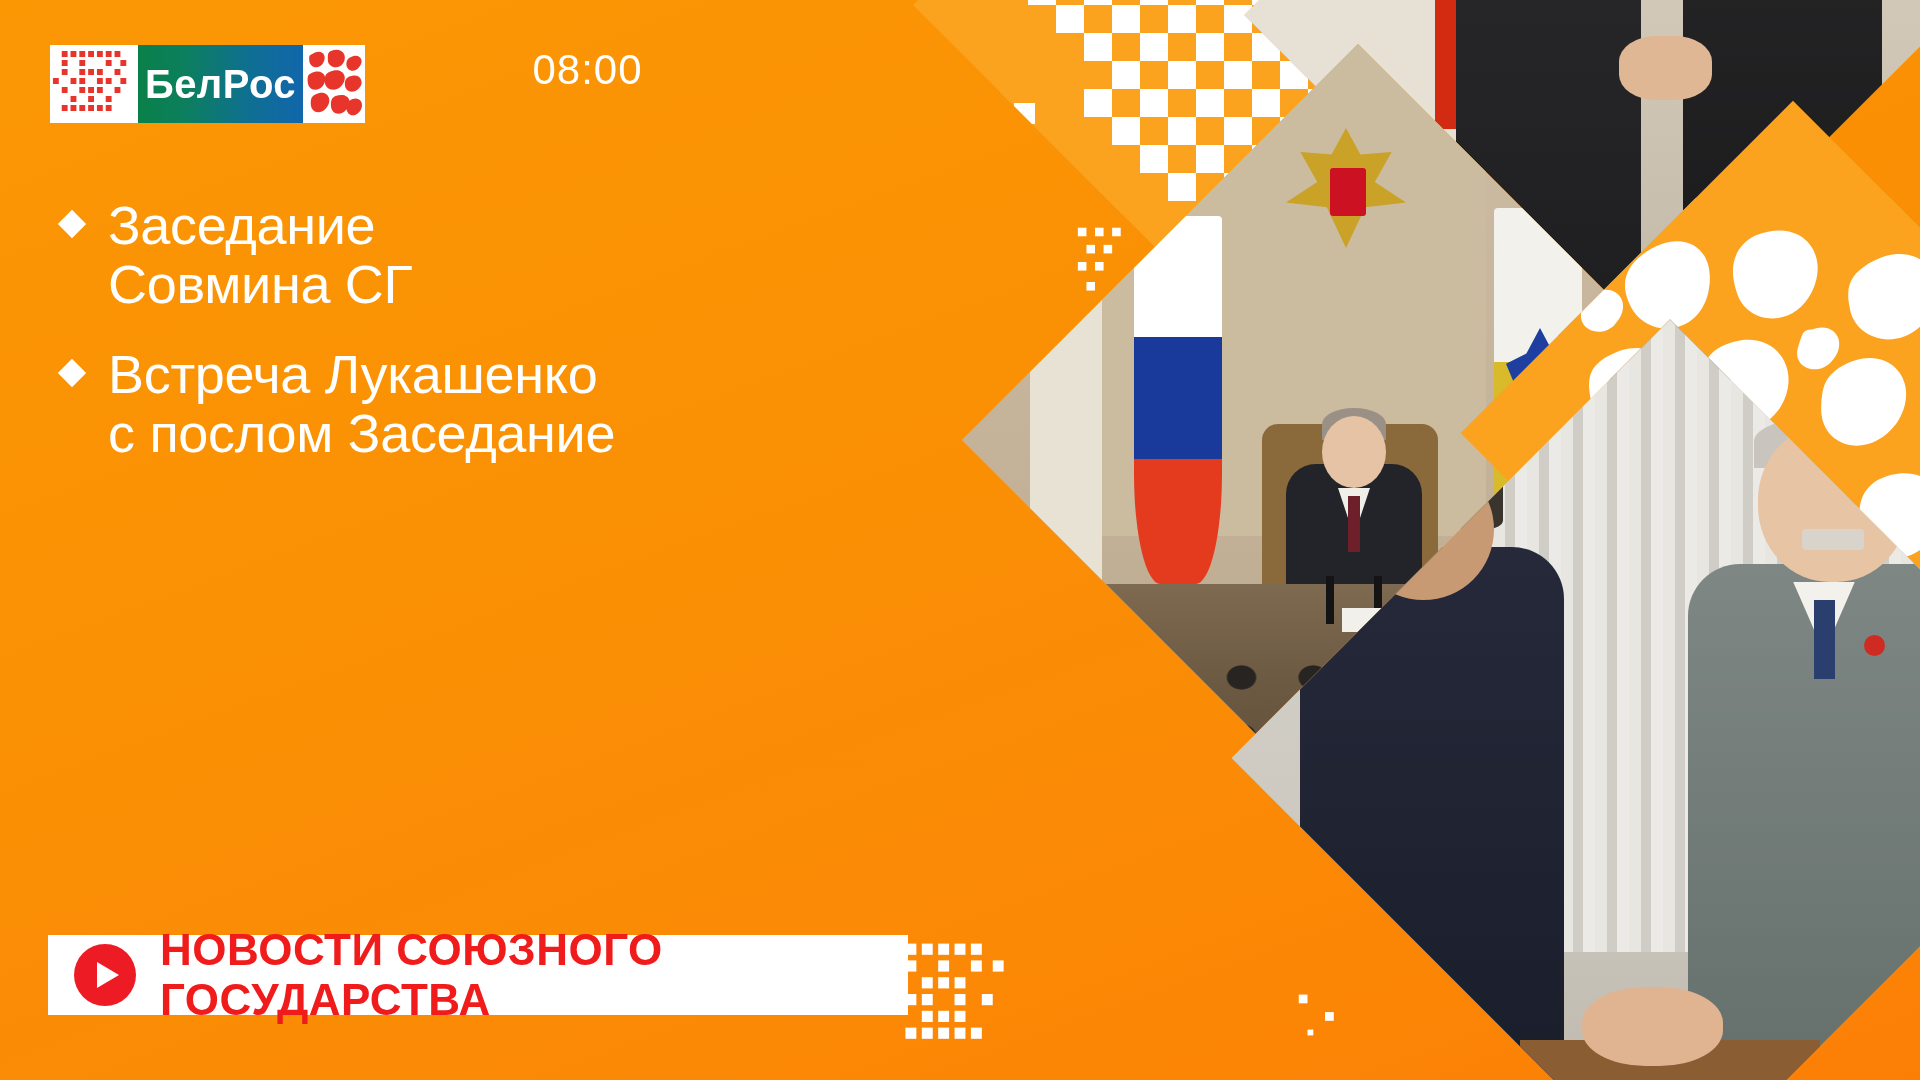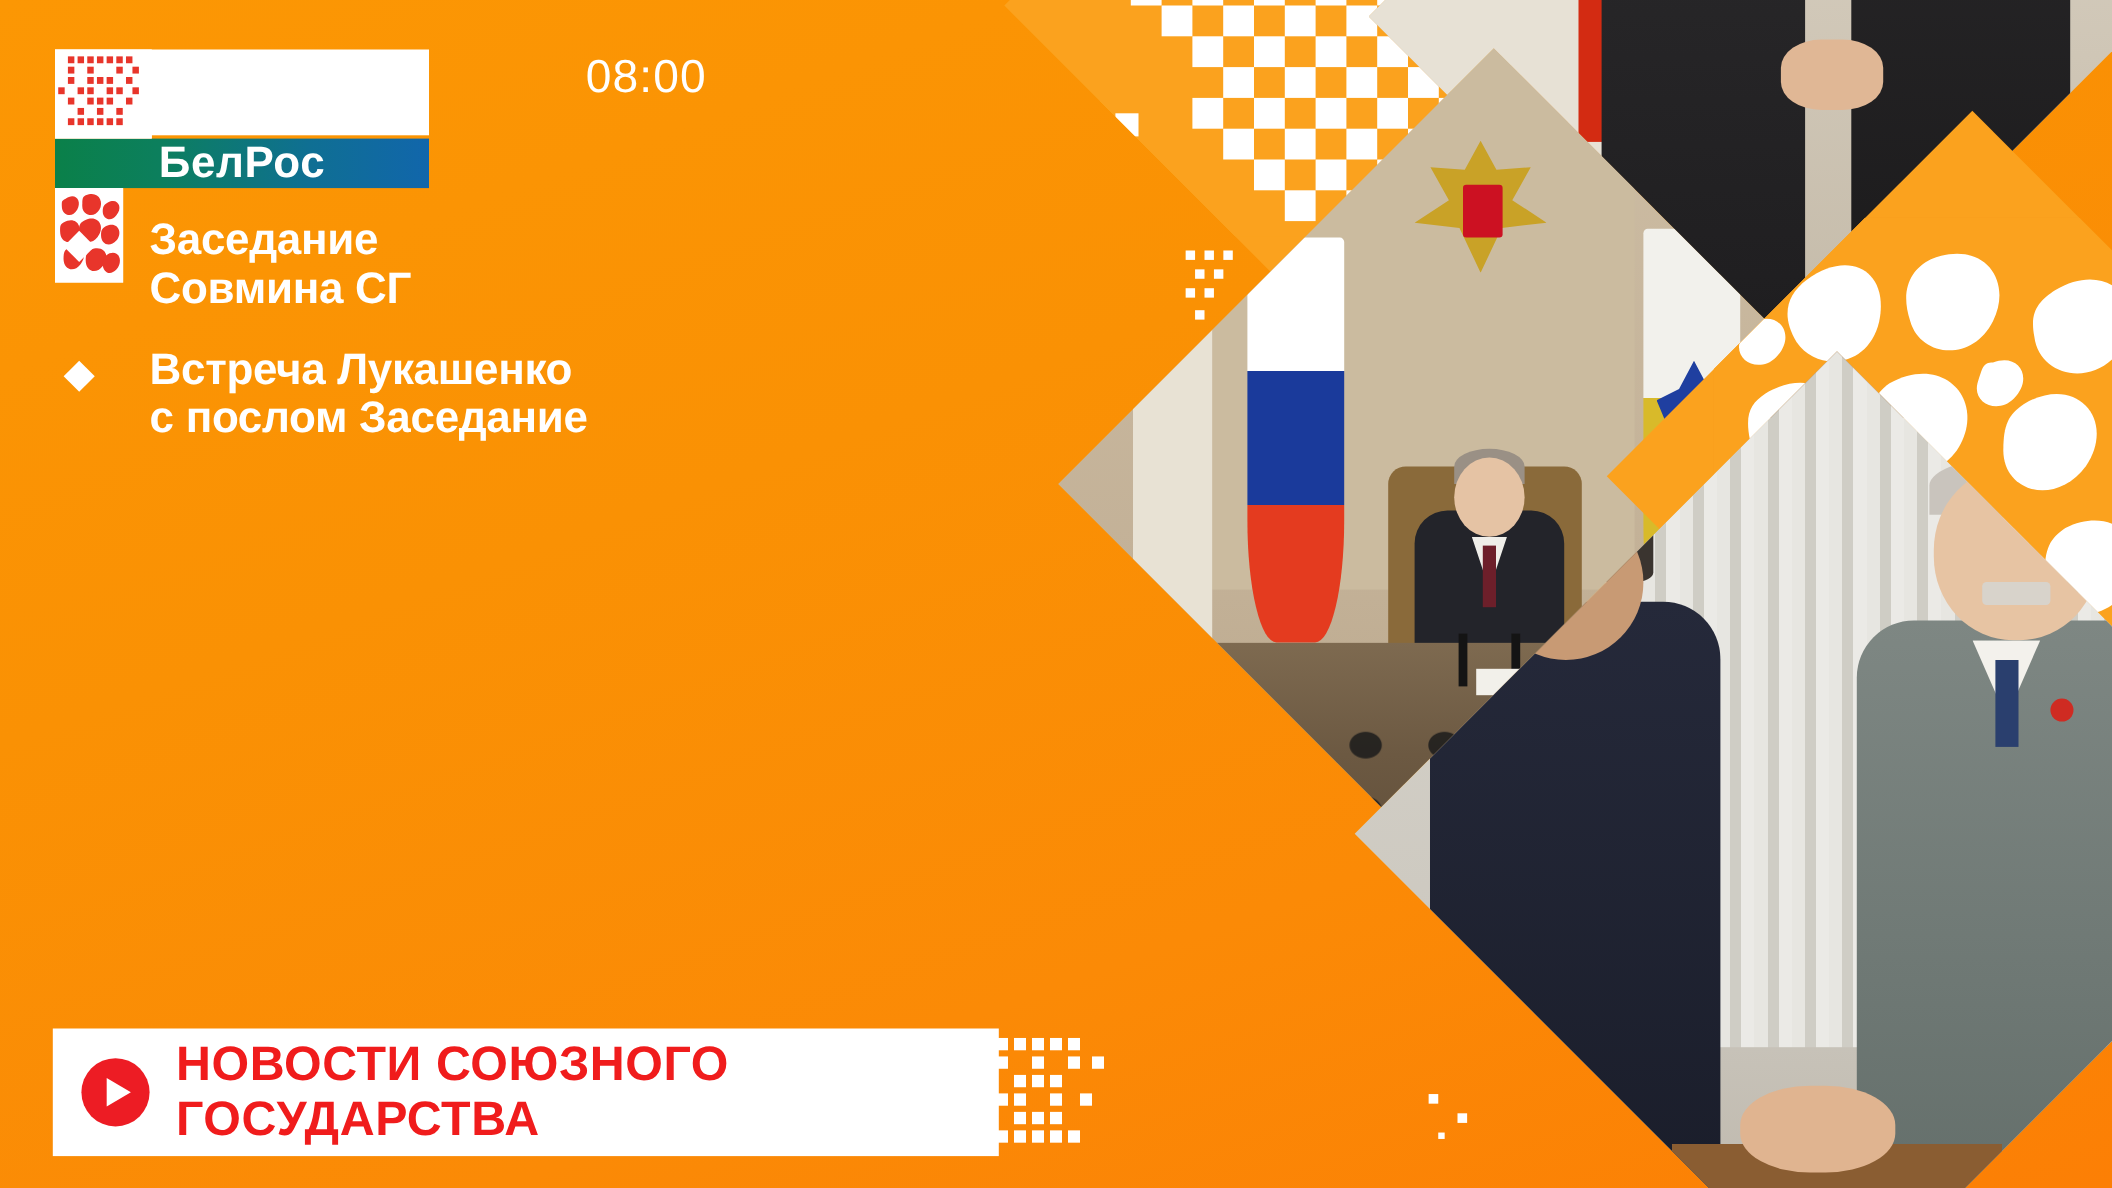--- a/index.html
+++ b/index.html
@@ -102,45 +102,45 @@
   .sC .tieB{ position:absolute; left:66.4%; top:32%; width:2.4%; height:9%; background:#2a3f6e; }
   .sC .pin{ position:absolute; left:72%; top:36%; width:2.4%; height:2.4%; background:#cf2b22; border-radius:50%; }
   .sC .handsC{ position:absolute; left:40%; top:76%; width:16%; height:9%; background:#e0b490; border-radius:45%; }
   .sC .deskC{ position:absolute; left:33%; bottom:0; width:34%; height:18%; background:#8a5d32; }
 
   
   .left{ position:absolute; left:0; top:0; width:960px; height:1080px; }
 
   .logo{
     position:absolute; left:50px; top:45px;
-    width:340px; height:78px; background:#fff;
-    display:flex; align-items:stretch;flex-direction:column;
+    width:315px; height:78px; background:#fff;
+    display:flex; align-items:stretch;
   }
   .logo .orn{ width:88px; position:relative; background:#fff; }
   .logo .mid{ flex:1; background:linear-gradient(90deg,#0a8049 0%,#0c7f5d 28%,#0f6f93 68%,#1166ab 100%);
               display:flex; align-items:center; justify-content:center; }
   .logo .mid span{ color:#fff; font-weight:bold; font-size:40px; letter-spacing:.5px;
                    font-family:"Liberation Sans", sans-serif; }
   .logo .flower{ width:62px; background:#fff; position:relative; }
 
   .datetime{
     position:absolute; left:455px; top:45px; width:265px;
     color:#fff; text-align:center; line-height:1.18;
     font-size:42px; font-weight:400; letter-spacing:1px;
   }
 
   .bullets{ position:absolute; left:48px; top:196px; width:900px; }
   .bullet{ display:flex; align-items:flex-start; margin-bottom:30px; }
   .dmd{ flex:0 0 auto; width:20px; height:20px; background:#fff; transform:rotate(45deg);
         margin:18px 26px 0 14px; }
-  .btext{ color:#fff; font-weight:bold; font-size:40px; line-height:1.1;
-          letter-spacing:-.3px; white-space:pre-line;margin-left:28px; }
+  .btext{ color:#fff; font-weight:normal; font-size:54px; line-height:1.1;
+          letter-spacing:-.3px; white-space:pre-line; }
 
   .newsbar{
-    position:absolute; left:48px; top:935px; width:860px; height:116px;
+    position:absolute; left:48px; top:935px; width:860px; height:80px;
     background:#fff; display:flex; align-items:center; padding-left:26px;
   }
   .playbtn{ width:62px; height:62px; border-radius:50%; background:#ED1C24;
             display:flex; align-items:center; justify-content:center; flex:0 0 auto; }
   .playtri{ width:0;height:0;border-left:22px solid #fff;border-top:13px solid transparent;
             border-bottom:13px solid transparent; margin-left:6px; }
   .newstext{ color:#F01C1C; font-weight:bold; font-size:44px; letter-spacing:.5px; margin-left:24px; }
 
   .orn-strip{ position:absolute; left:900px; top:938px; width:120px; height:112px; }
 </style>

